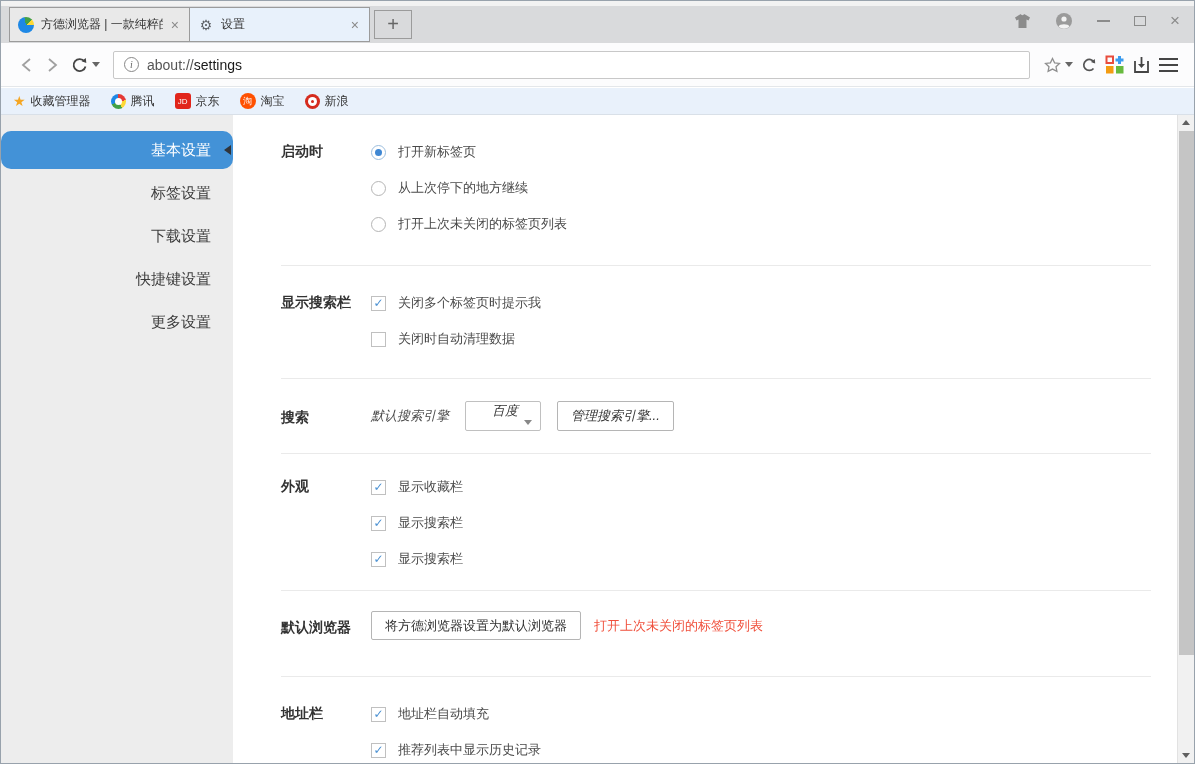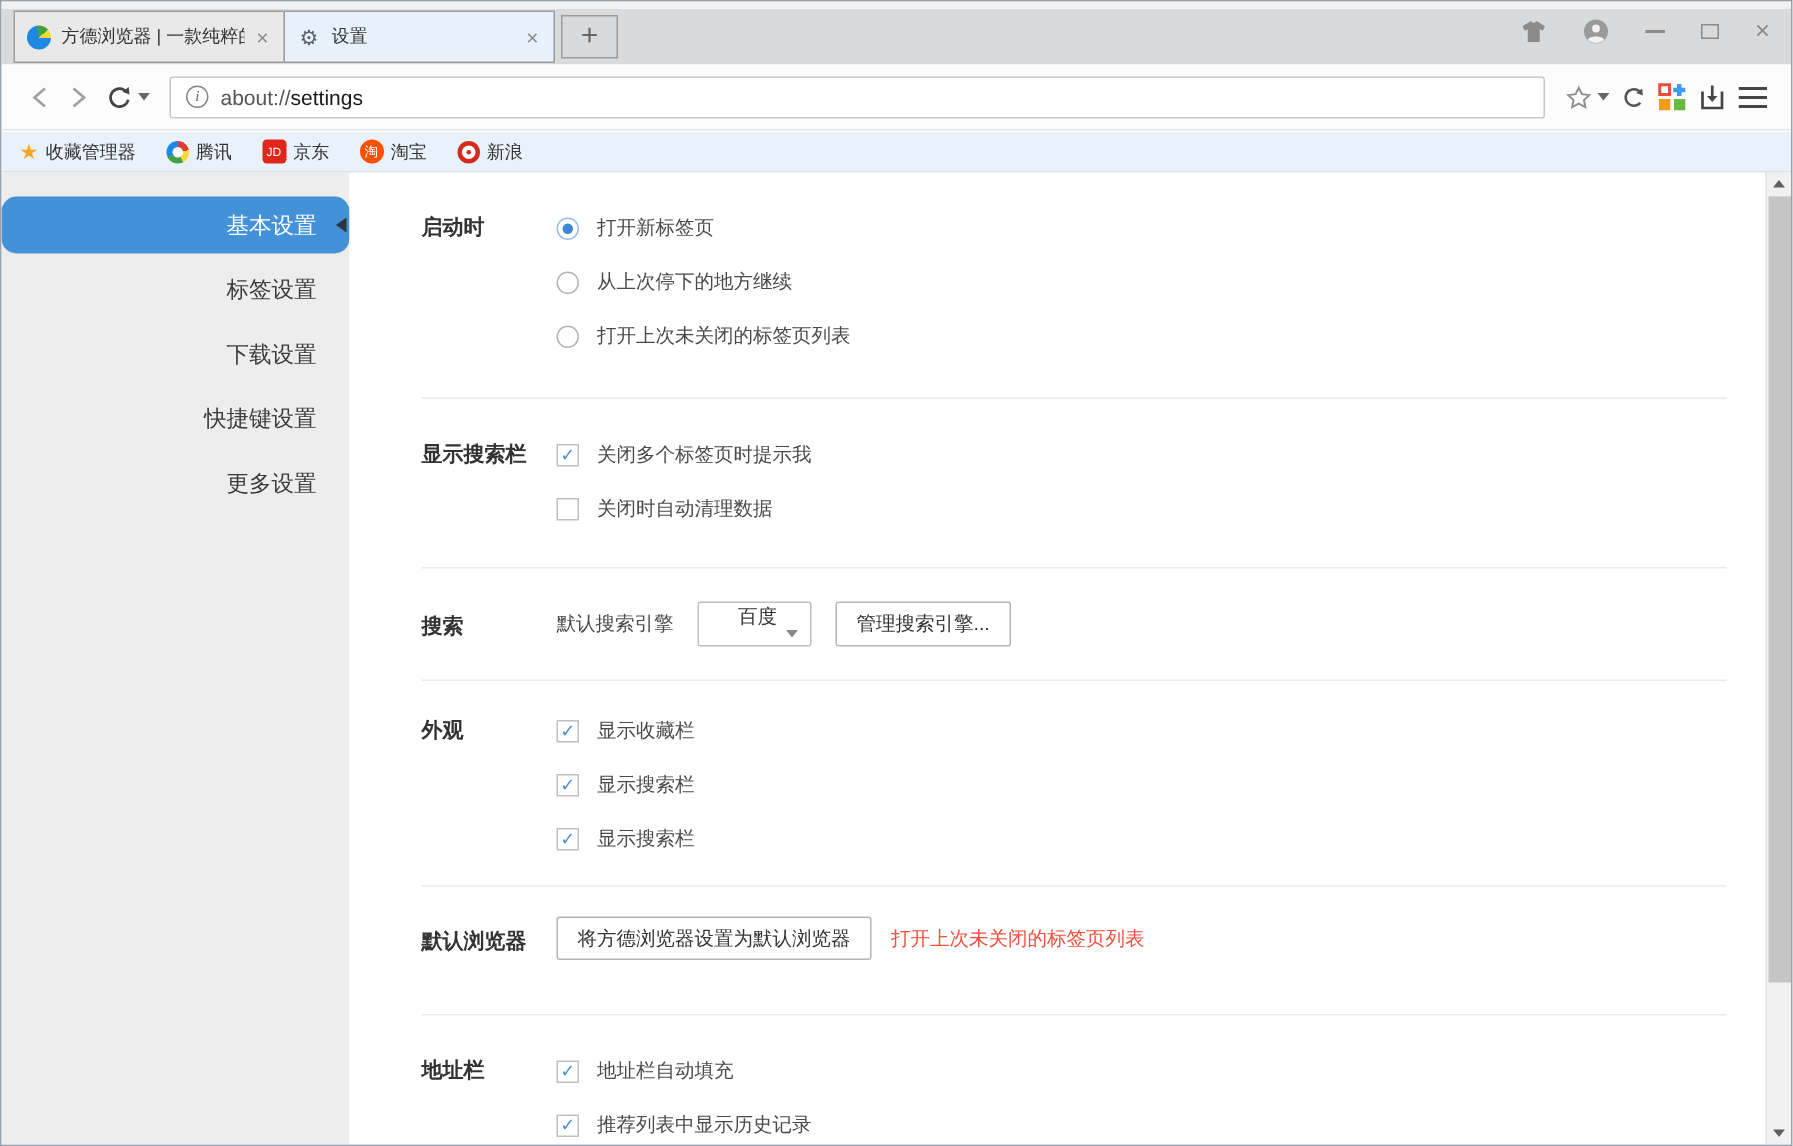--- a/index.html
+++ b/index.html
@@ -278,21 +278,21 @@
         <div class="row">
           <span class="checkbox"></span>
           <span>关闭时自动清理数据</span>
         </div>
       </div>
     </div>
 
     <div class="section pad-s3">
       <div class="sec-label" style="padding-top:8px;">搜索</div>
       <div class="sec-body">
-        <div class="row" style="height:30px;">
+        <div class="row" style="height:30px;font-style:italic;">
           <span>默认搜索引擎</span>
           <span class="select">
             <span>百度</span>
             <span class="caret"></span>
           </span>
           <span class="btn">管理搜索引擎...</span>
         </div>
       </div>
     </div>
 

